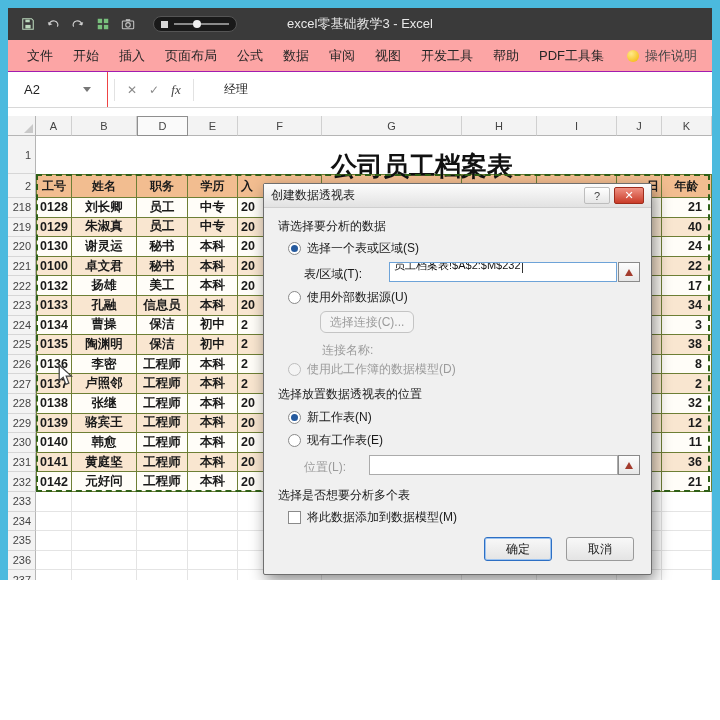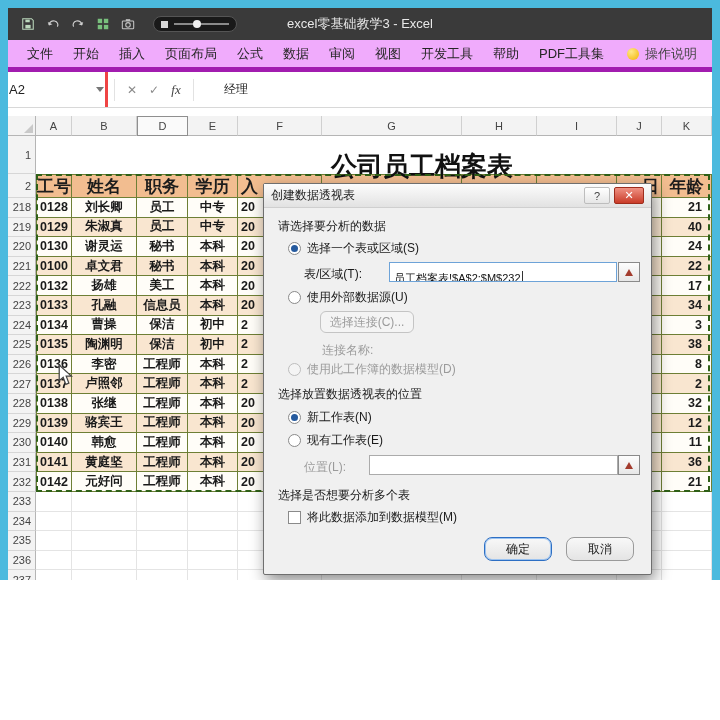--- a/index.html
+++ b/index.html
@@ -12,29 +12,29 @@
   .titlebar{position:relative;flex:0 0 32px;background:#3a3a3a;display:flex;align-items:center;color:#ddd}
   .win-title{position:absolute;left:0;right:0;text-align:center;font-size:13px;color:#e8e8e8}
   .qat{display:flex;align-items:center;gap:11px;padding-left:13px;z-index:2}
   .qat svg{display:block}
   .recorder{margin-left:18px;width:84px;height:16px;background:#191919;border:1px solid #555;border-radius:8px;display:flex;align-items:center;padding:0 7px;gap:6px;z-index:2}
   .rec-btn{width:7px;height:7px;background:#d8d8d8}
   .rec-track{flex:1;height:2px;background:#8a8a8a;position:relative}
   .rec-knob{position:absolute;left:35%;top:-3px;width:8px;height:8px;border-radius:50%;background:#efefef}
 
   
-  .ribbon{flex:0 0 32px;display:flex;align-items:center;border-bottom:5px solid #a21caf;overflow:hidden;background:#f0abfc}
+  .ribbon{flex:0 0 32px;display:flex;align-items:center;border-bottom:1px solid #a21caf;overflow:hidden;background:#fca5a5}
   .tabs{display:flex;gap:2px;padding-left:10px}
   .rtab{padding:0 9px;font-size:13px;color:#262626;white-space:nowrap;line-height:31px}
   .tellme{margin-left:14px;display:flex;align-items:center;gap:6px;font-size:13px;color:#444;white-space:nowrap}
   .bulb{width:12px;height:12px;border-radius:50%;background:radial-gradient(circle at 35% 30%,#ffe98a,#f3b300)}
 
   
   .fbar{flex:0 0 36px;display:flex;align-items:center;border-bottom:1px solid #d8d8d8;background:#fff}
-  .namebox{width:100px;height:100%;display:flex;align-items:center;justify-content:space-between;padding:0 1px;border-right:3px solid #ef4444;font-size:13px;color:#222}
+  .namebox{width:100px;height:100%;display:flex;align-items:center;justify-content:space-between;padding:0 16px;border-right:1px solid #ef4444;font-size:13px;color:#222}
   .nb-caret{width:0;height:0;border-left:4px solid transparent;border-right:4px solid transparent;border-top:5px solid #777}
   .fsep{width:1px;height:22px;background:#e2e2e2;margin:0 6px}
   .fbtn{width:22px;text-align:center;font-size:12px;color:#8a8a8a}
   .fx{font-family:"Liberation Serif",serif;font-style:italic;color:#444;font-size:13px}
   .fvalue{margin-left:24px;font-size:12px;color:#222}
 
   .gap{flex:0 0 8px;background:#fff}
 
   
   .grid{flex:1;position:relative;overflow:hidden;background:#fff}
@@ -43,21 +43,21 @@
   .title-row{height:38px;position:relative}
   .header-row{height:24px}
   .w-rh{flex:0 0 28px}.w-a{flex:0 0 36px}.w-b{flex:0 0 65px}.w-d{flex:0 0 51px}.w-e{flex:0 0 50px}
   .w-f{flex:0 0 84px}.w-g{flex:0 0 140px}.w-h{flex:0 0 75px}.w-i{flex:0 0 80px}.w-j{flex:0 0 45px}.w-k{flex:0 0 50px}
   .corner{position:relative;background:#f3f3f3;border-right:1px solid #b5b5b5;border-bottom:1px solid #b5b5b5}
   .corner::after{content:"";position:absolute;right:2px;bottom:2px;border-left:9px solid transparent;border-bottom:9px solid #c9c9c9}
   .chcell{background:#f3f3f3;border-right:1px solid #d0d0d0;border-bottom:1px solid #b5b5b5;font-size:11px;color:#444;display:flex;align-items:center;justify-content:center}
   .chcell.dsel{border:1px solid #8f8f8f;background:#fafafa}
   .rh{background:#f3f3f3;border-right:1px solid #b5b5b5;border-bottom:1px solid #d6d6d6;font-size:11px;color:#444;display:flex;align-items:center;justify-content:flex-end;padding-right:4px}
   .title-cell{position:absolute;left:264px;top:11px;width:300px;height:38px;display:flex;align-items:center;justify-content:center;font-family:"Liberation Serif","DejaVu Serif",serif;font-weight:bold;font-size:26px;color:#111;white-space:nowrap}
-  .hcell{background:#f2bd90;border-top:1px solid #6e7f35;border-right:1px solid #6e7f35;border-bottom:1px solid #6e7f35;font-weight:700;font-size:17px;color:#1c1c1c;display:flex;align-items:center;justify-content:center;overflow:hidden;white-space:nowrap}
+  .hcell{background:#f2bd90;border-top:1px solid #6e7f35;border-right:1px solid #6e7f35;border-bottom:1px solid #6e7f35;font-weight:700;font-size:12px;color:#1c1c1c;display:flex;align-items:center;justify-content:center;overflow:hidden;white-space:nowrap}
   .hcell.w-a{border-left:1px solid #6e7f35}
   .c-day{justify-content:flex-end;padding-right:2px}
   .tcell{background:#fffdf8;border-right:1px solid #6e7f35;border-bottom:1px solid #6e7f35;font-size:12.5px;font-weight:600;color:#1a1a1a;display:flex;align-items:center;justify-content:center;overflow:hidden;white-space:nowrap}
   .tcell.w-a{border-left:1px solid #6e7f35}
   .band .tcell{background:#f9e6d0}
   .c-hire{justify-content:flex-start;padding-left:3px}
   .c-age{justify-content:flex-end;padding-right:9px}
   .ecell{border-right:1px solid #e4e4e4;border-bottom:1px solid #e4e4e4;background:#fff}
   .ants{position:absolute;left:28px;top:58px;width:674px;height:318px;border:2px dashed #2f6017;z-index:6;pointer-events:none}
 
@@ -66,26 +66,26 @@
   .dlg-title{height:24px;display:flex;align-items:center;padding:0 7px;background:linear-gradient(#fcfcfc,#e2e2e2);border-bottom:1px solid #cfcfcf}
   .dlg-title-text{flex:1;font-size:12px;color:#222}
   .dlg-help{width:26px;height:17px;display:flex;align-items:center;justify-content:center;font-size:11px;color:#444;background:linear-gradient(#fff,#e6e6e6);border:1px solid #bdbdbd;border-radius:2px;margin-left:3px}
   .dlg-close{width:30px;height:17px;display:flex;align-items:center;justify-content:center;font-size:11px;font-weight:bold;color:#fff;background:linear-gradient(#ef9183,#c93b28);border:1px solid #9e2c1c;border-radius:2px;margin-left:4px}
   .dl{position:absolute;white-space:nowrap}
   .rrow{display:flex;align-items:center;gap:6px}
   .radio{width:13px;height:13px;border:1px solid #8a8a8a;border-radius:50%;background:#fff;display:inline-flex;align-items:center;justify-content:center;flex:0 0 13px}
   .radio.checked::after{content:"";width:7px;height:7px;border-radius:50%;background:#255a9e}
   .radio.disr{border-color:#bdbdbd;background:#f4f4f4}
   .dis{color:#9b9b9b}
-  .inp{position:absolute;height:20px;background:#fff;border:1px solid #6da3d8;display:flex;align-items:flex-start;padding:8px 4px;font-size:11px;overflow:hidden;white-space:nowrap;color:#111}
+  .inp{position:absolute;height:20px;background:#fff;border:1px solid #6da3d8;display:flex;align-items:flex-end;padding:8px 4px;font-size:11px;overflow:hidden;white-space:nowrap;color:#111}
   .inp.plain{border-color:#ababab}
   .caret-bar{width:1px;height:13px;background:#333;margin-left:1px}
   .rbtn{position:absolute;width:22px;height:20px;background:linear-gradient(#fdfdfd,#e7e7e7);border:1px solid #8a8a8a;display:flex;align-items:center;justify-content:center}
   .rtri{width:0;height:0;border-left:4px solid transparent;border-right:4px solid transparent;border-bottom:7px solid #a33c2e}
-  .dbtn{position:absolute;width:68px;height:24px;display:flex;align-items:center;justify-content:center;font-size:12px;color:#1a1a1a;background:linear-gradient(#f8f8f8,#e4e4e4);border:1px solid #9a9a9a;border-radius:8px}
+  .dbtn{position:absolute;width:68px;height:24px;display:flex;align-items:center;justify-content:center;font-size:12px;color:#1a1a1a;background:linear-gradient(#f8f8f8,#e4e4e4);border:1px solid #9a9a9a;border-radius:3px}
   .dbtn.primary{border:1px solid #2d6fc4;box-shadow:0 0 0 1px #9cc3f0 inset}
   .btn-dis{position:absolute;width:94px;height:22px;display:flex;align-items:center;justify-content:center;font-size:12px;color:#9b9b9b;background:#f4f4f4;border:1px solid #c4c4c4;border-radius:6px}
   .cb{width:13px;height:13px;border:1px solid #8a8a8a;background:#fff;display:inline-block;flex:0 0 13px}
 
   
   .d-sec1{top:34px;left:14px}
   .d-r1{top:56px;left:24px}
   .d-rangelbl{top:82px;left:40px}
   .d-rangeinp{top:78px;left:125px;width:228px}
   .d-rangebtn{top:78px;left:354px}

